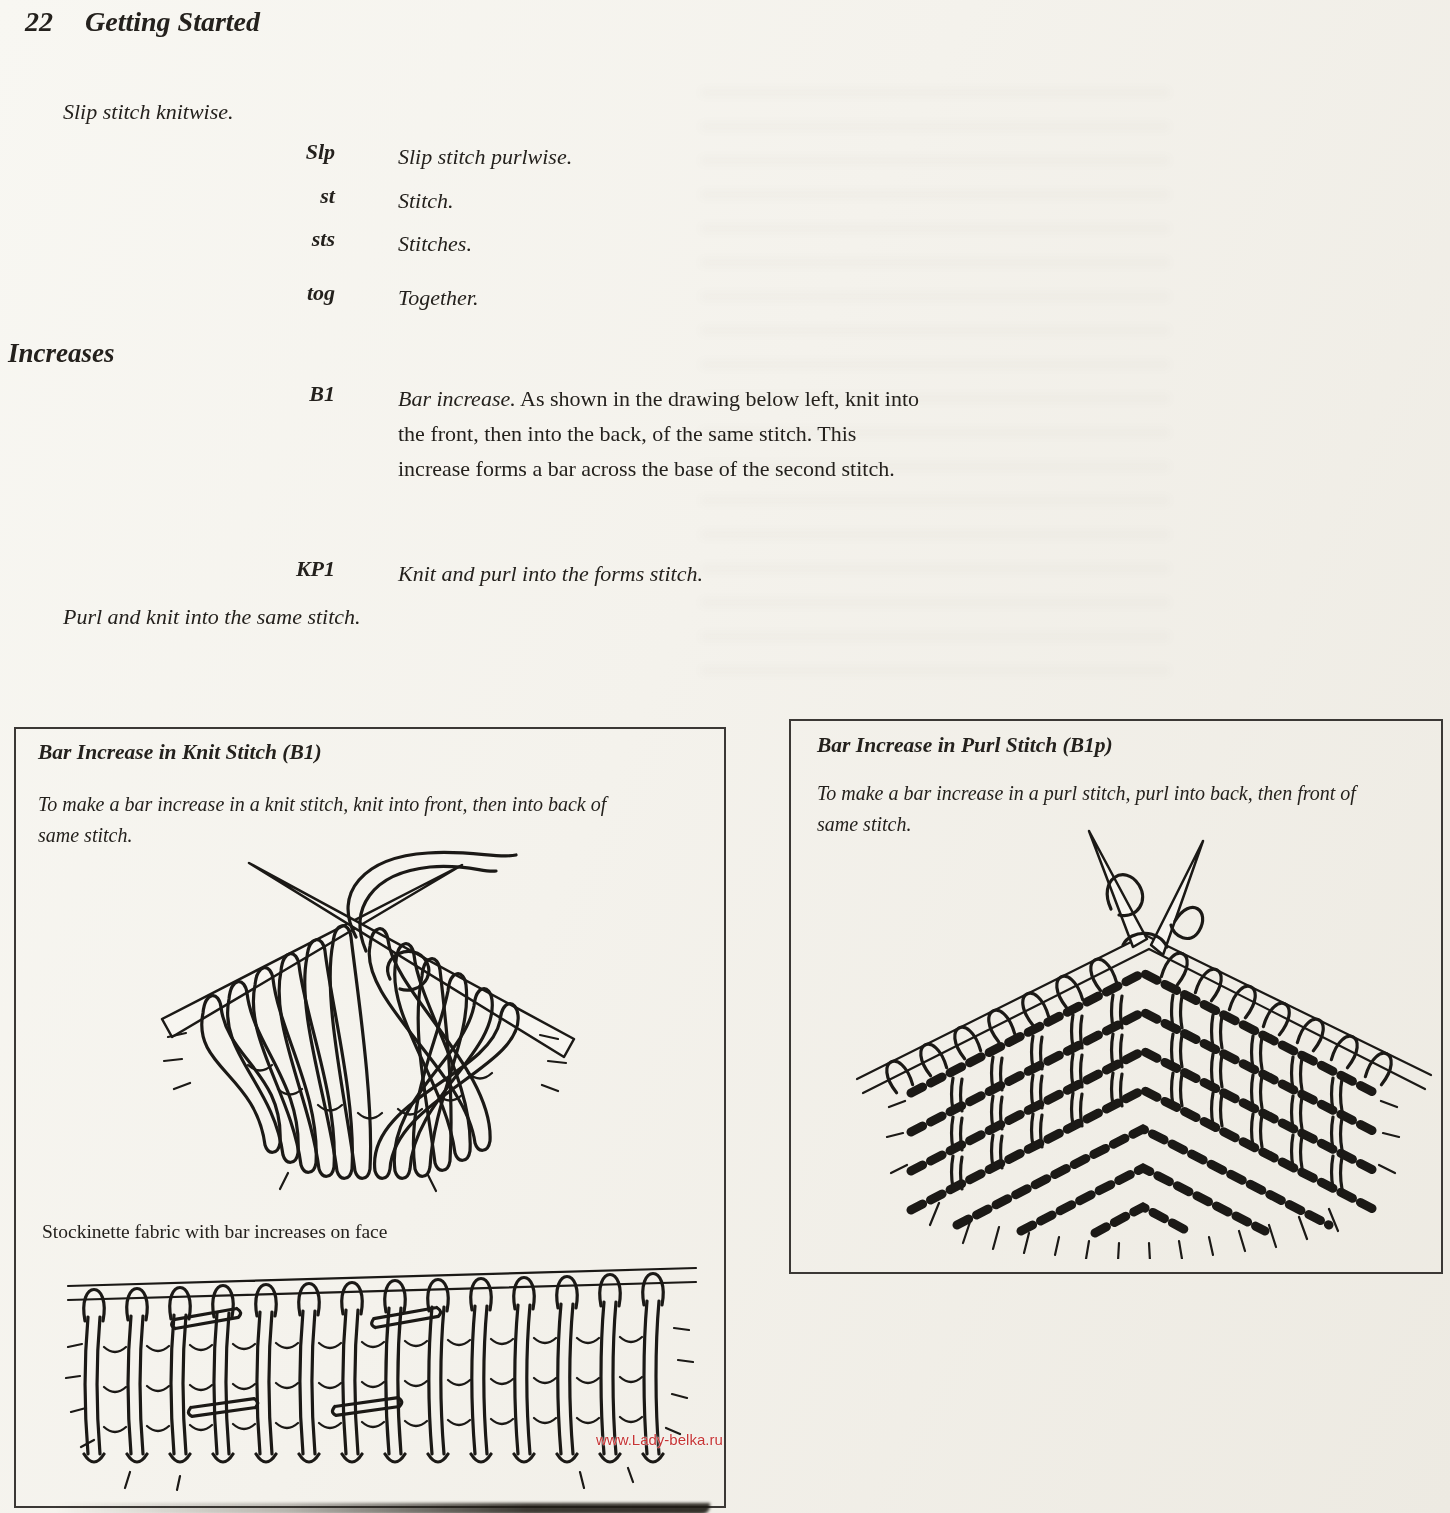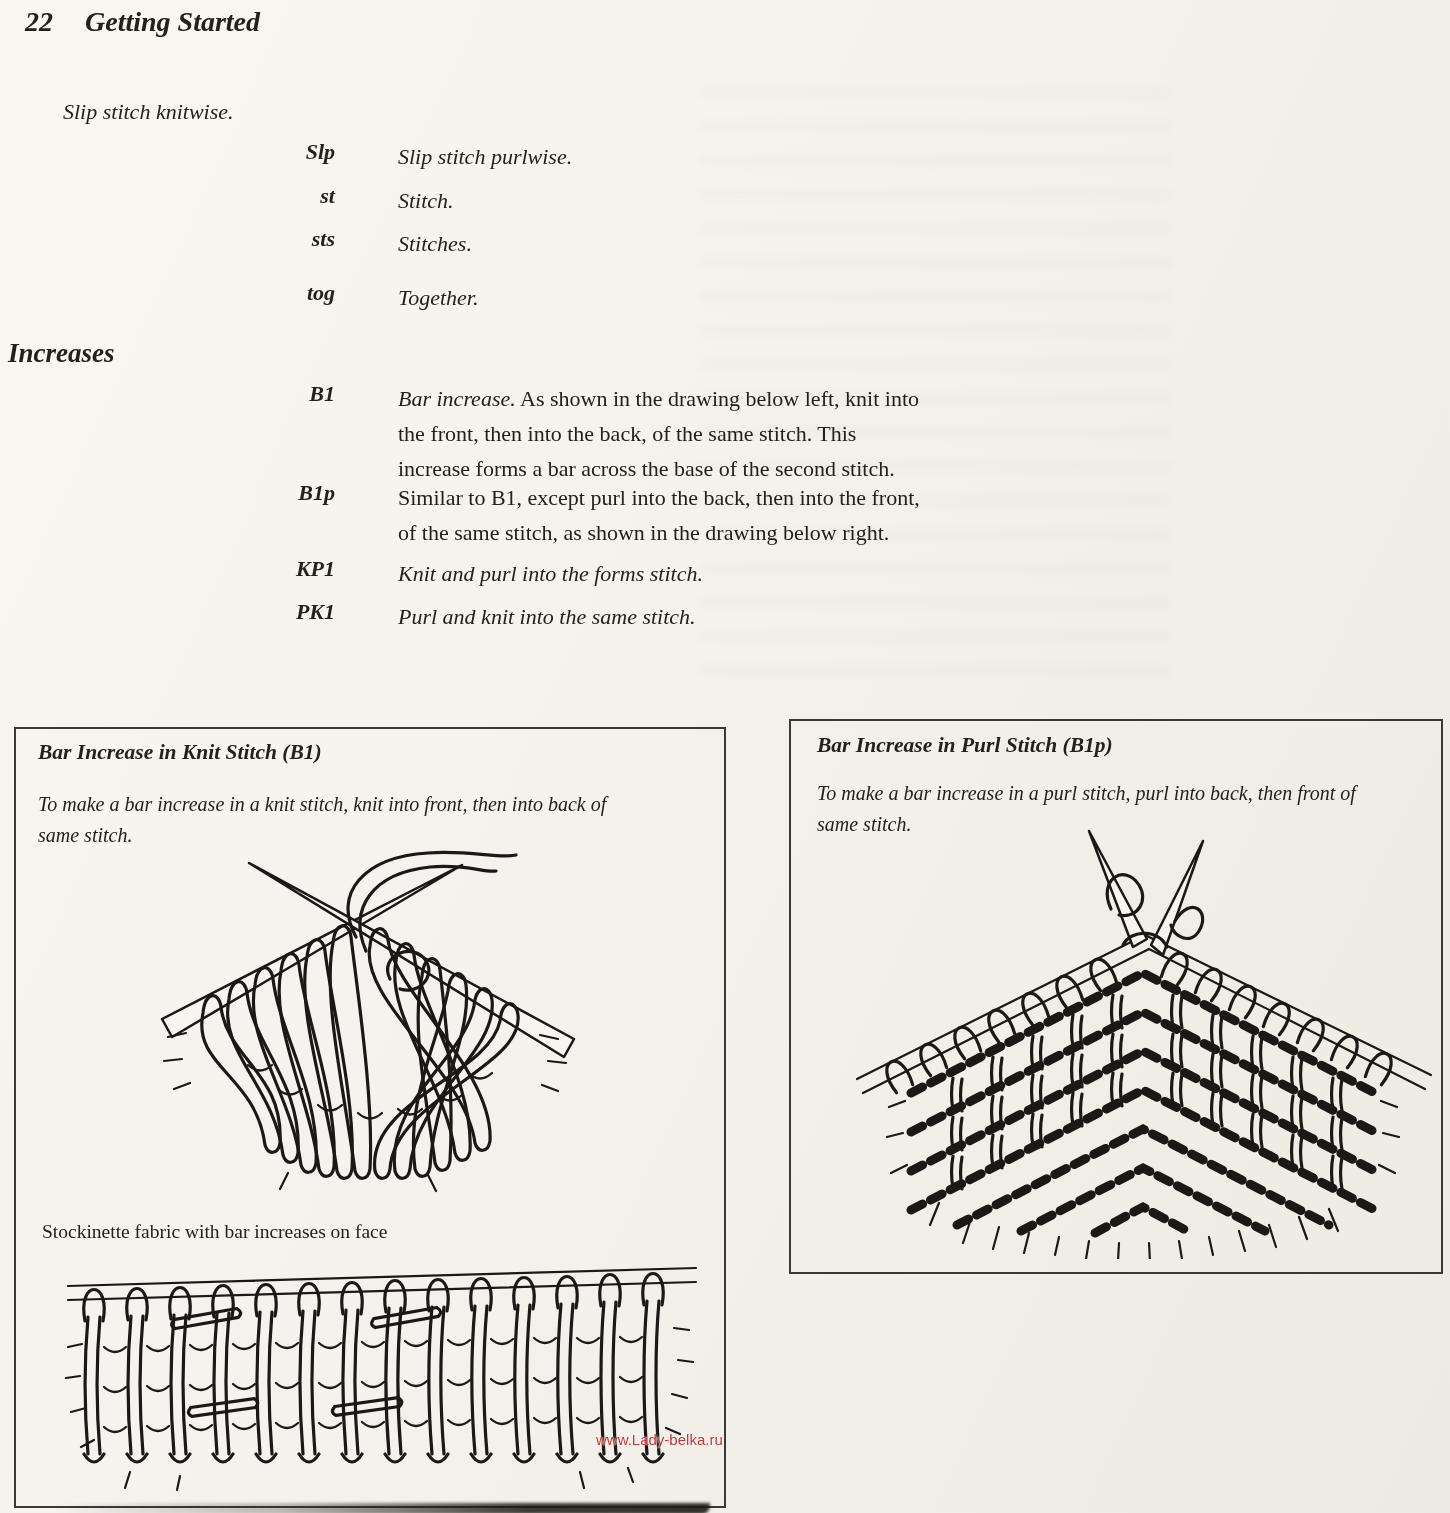--- a/index.html
+++ b/index.html
@@ -72,35 +72,27 @@
 
   <div class="row" style="top:381px">
     <div class="term">B1</div>
     <div class="def">
       <div><span class="lead-it">Bar increase.</span> <span>As shown in the drawing below left, knit into</span></div>
       <div>the front, then into the back, of the same stitch. This</div>
       <div>increase forms a bar across the base of the second stitch.</div>
     </div>
   </div>
 
-  <div class="row" style="top:480px">
-    <div class="term">B1p</div>
-    <div class="def">
-      <div>Similar to B1, except purl into the back, then into the front,</div>
-      <div>of the same stitch, as shown in the drawing below right.</div>
-    </div>
-  </div>
 
   <div class="row" style="top:556px">
     <div class="term">KP1</div>
     <div class="def it">Knit and purl into the forms stitch.</div>
   </div>
 
   <div class="row" style="top:599px">
-    <div class="term">PK1</div>
     <div class="def it">Purl and knit into the same stitch.</div>
   </div>
 
   <div class="box" id="box-knit">
     <div class="fig-title" style="left:22px;top:11px">Bar Increase in Knit Stitch (B1)</div>
     <div class="fig-cap" style="left:22px;top:60px">
       <div>To make a bar increase in a knit stitch, knit into front, then into back of</div>
       <div>same stitch.</div>
     </div>
 

